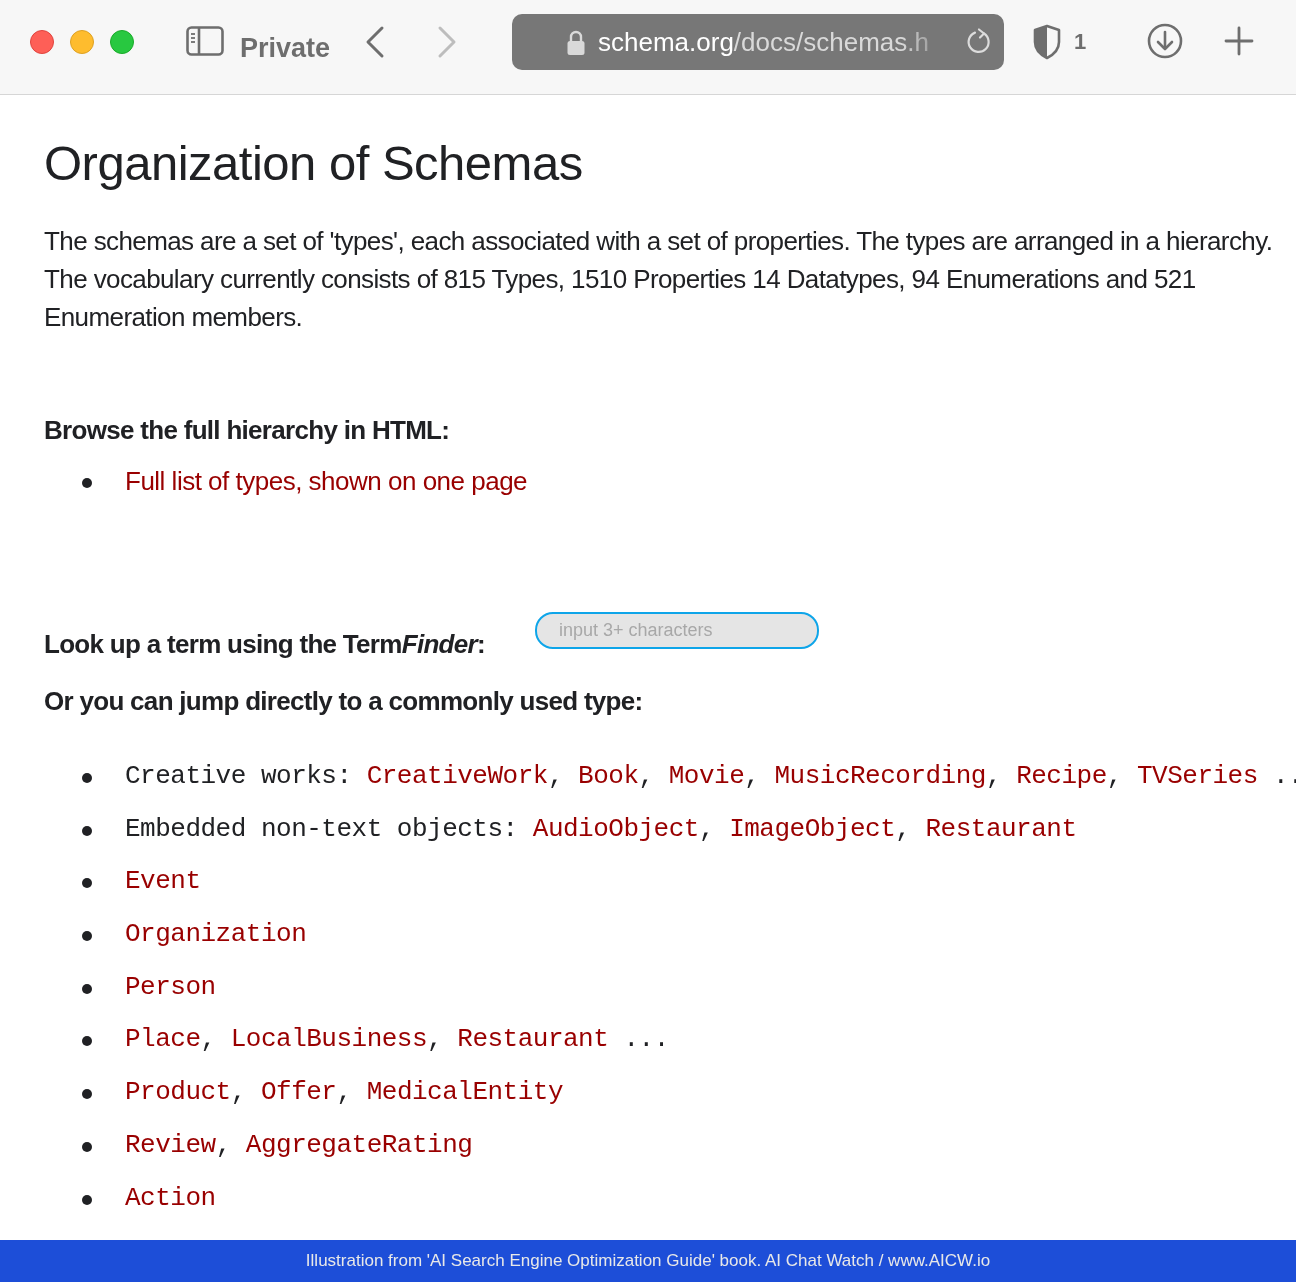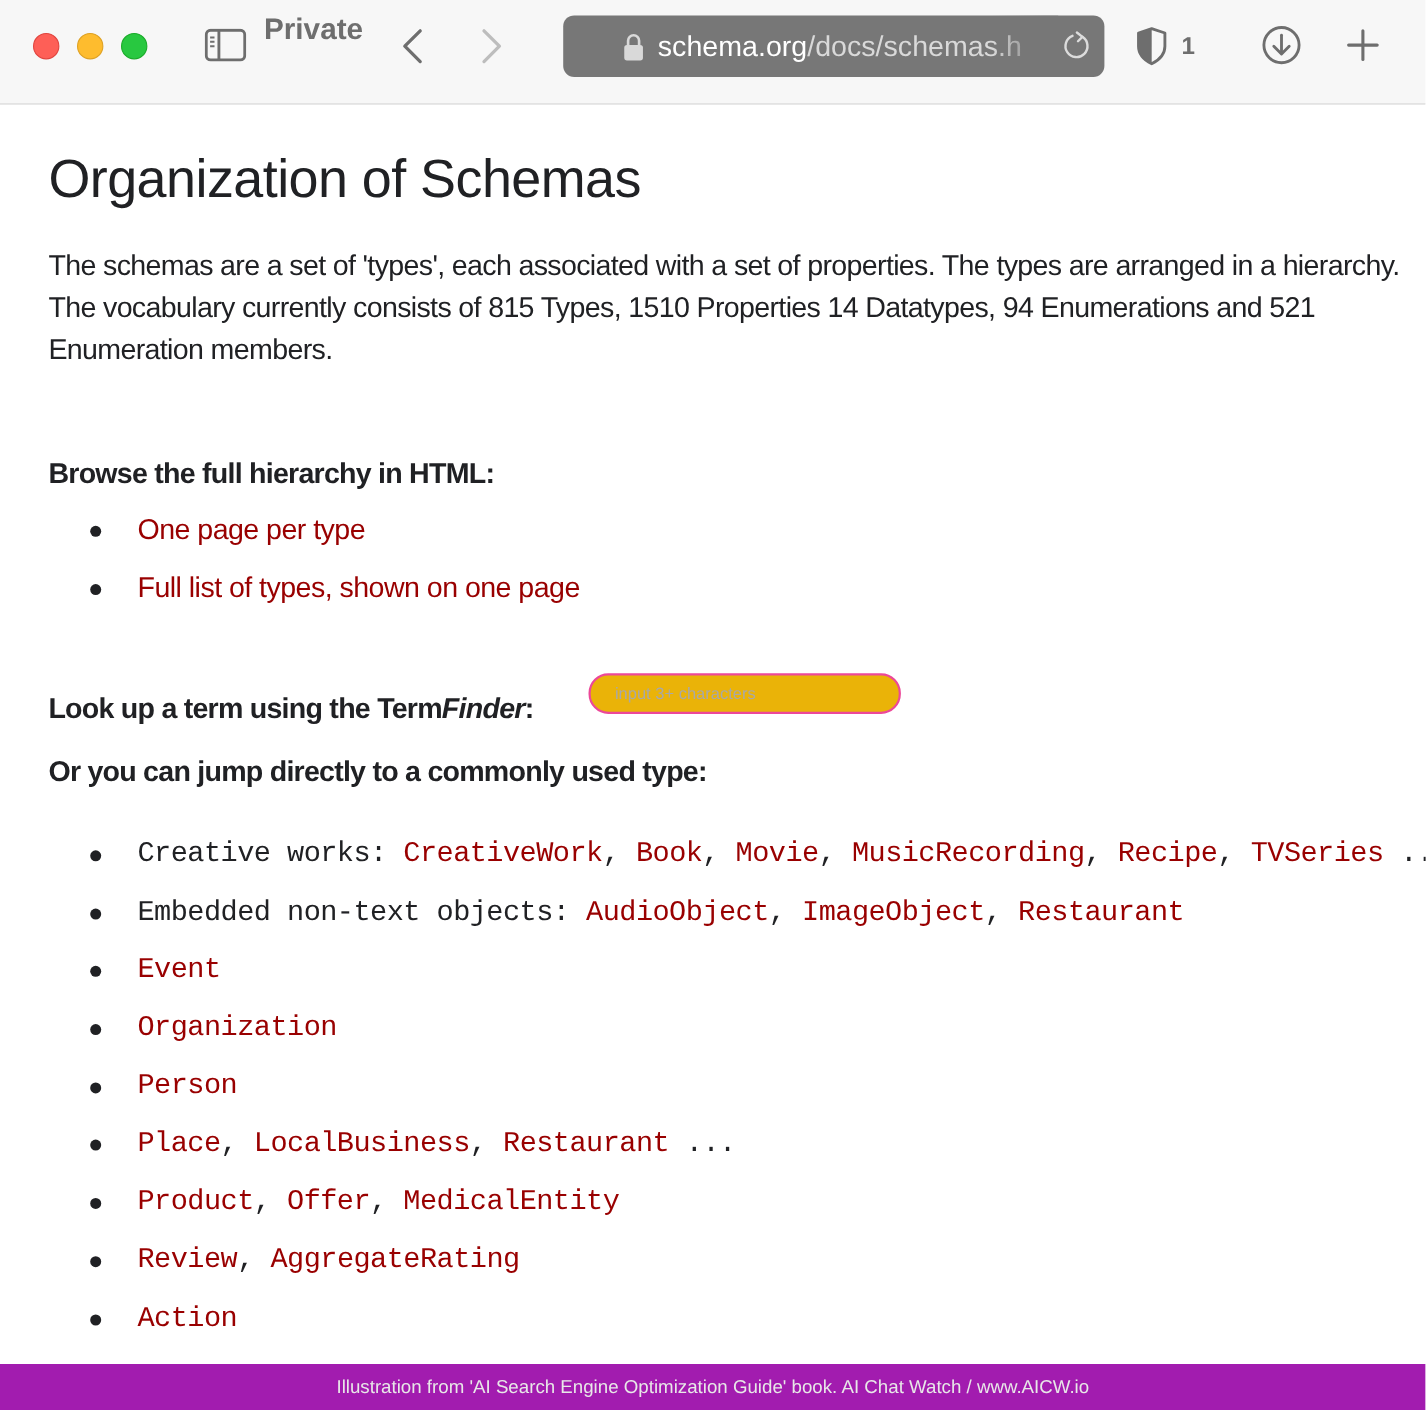--- a/index.html
+++ b/index.html
@@ -11,21 +11,21 @@
       position: absolute; left: 0; top: 0; width: 1296px; height: 95px;
       background: #f7f7f7; border-bottom: 1px solid #d6d6d6;
     }
     .traffic { position: absolute; top: 30px; width: 24px; height: 24px; border-radius: 50%; }
     .t-red { left: 30px; background: #fe5f57; border: 1px solid #e0443e; }
     .t-yellow { left: 70px; background: #febc2e; border: 1px solid #dea123; }
     .t-green { left: 110px; background: #28c840; border: 1px solid #1aab29; }
 
     .sidebar-btn { position: absolute; left: 186px; top: 26px; width: 38px; height: 30px; }
     .private-label {
-      position: absolute; left: 240px; top: 10px; font-size: 27px; font-weight: bold; color: #6e6e6e;
+      position: absolute; left: 240px; top: 32px; font-size: 27px; font-weight: bold; color: #6e6e6e;
       font-family: "Liberation Sans", sans-serif; line-height: 32px;
     }
     .nav-back { position: absolute; left: 362px; top: 24px; width: 28px; height: 36px; }
     .nav-fwd { position: absolute; left: 432px; top: 24px; width: 28px; height: 36px; }
 
     .urlbar {
       position: absolute; left: 512px; top: 14px; width: 492px; height: 56px;
       background: #777777; border-radius: 10px; overflow: hidden;
     }
     .lock-icon { position: absolute; left: 54px; top: 16px; width: 20px; height: 26px; }
@@ -78,29 +78,29 @@
     .browse-list { top: 369px; }
     .browse-list li { margin-bottom: 19px; }
     .jump-list { top: 664px; font-family: Liberation Mono, monospace; }
     .jump-list li { height: 52.7px; }
 
     a.lnk { color: #990000; text-decoration: none; }
     .sep { color: #202124; }
 
     .termfinder {
       position: absolute; left: 491px; top: 517px; width: 284px; height: 37px;
-      border: 2px solid #ec4899; border-radius: 18px; background: #eab308;
-      font-family: "Liberation Sans", sans-serif; font-size: 15px; color: #333;
+      border: 2px solid #0ea5e9; border-radius: 18px; background: #e5e5e5;
+      font-family: "Liberation Sans", sans-serif; font-size: 18px; color: #333;
       padding: 0 0 0 22px; outline: none;
     }
     .termfinder::placeholder { color: #a8a8a8; }
 
     
     .credit-bar {
-      position: absolute; left: 0; top: 1240px; width: 1296px; height: 42px; background: #a21caf;
+      position: absolute; left: 0; top: 1240px; width: 1296px; height: 42px; background: #1d4ed8;
       color: #e8e8e8; font-size: 17px; text-align: center; line-height: 42px;
       font-family: "Liberation Sans", sans-serif;
     }
   </style>
 </head>
 <body>
 
 <div class="toolbar">
   <div class="traffic t-red"></div>
   <div class="traffic t-yellow"></div>
@@ -169,21 +169,20 @@
 <div class="content">
   <h1 class="page-title">Organization of Schemas</h1>
 
   <div class="intro">
     <div>The schemas are a set of 'types', each associated with a set of properties. The types are arranged in a hierarchy.</div>
     <div>The vocabulary currently consists of 815 Types, 1510 Properties 14 Datatypes, 94 Enumerations and 521 Enumeration members.</div>
   </div>
 
   <div class="section-heading h-browse">Browse the full hierarchy in HTML:</div>
   <ul class="blist browse-list">
-    <li><a class="lnk" href="#">One page per type</a></li>
     <li><a class="lnk" href="#">Full list of types, shown on one page</a></li>
   </ul>
 
   <div class="section-heading h-lookup"><span>Look up a term using the Term</span><i>Finder</i><span>:</span></div>
   <input class="termfinder" type="text" placeholder="input 3+ characters" style="">
 
   <div class="section-heading h-jump">Or you can jump directly to a commonly used type:</div>
   <ul class="blist jump-list" id="jump-list">
       <li><span>Creative works: </span><a class="lnk" href="#">CreativeWork</a><span class="sep">, </span><a class="lnk" href="#">Book</a><span class="sep">, </span><a class="lnk" href="#">Movie</a><span class="sep">, </span><a class="lnk" href="#">MusicRecording</a><span class="sep">, </span><a class="lnk" href="#">Recipe</a><span class="sep">, </span><a class="lnk" href="#">TVSeries</a><span> ...</span></li>
       <li><span>Embedded non-text objects: </span><a class="lnk" href="#">AudioObject</a><span class="sep">, </span><a class="lnk" href="#">ImageObject</a><span class="sep">, </span><a class="lnk" href="#">Restaurant</a></li>

